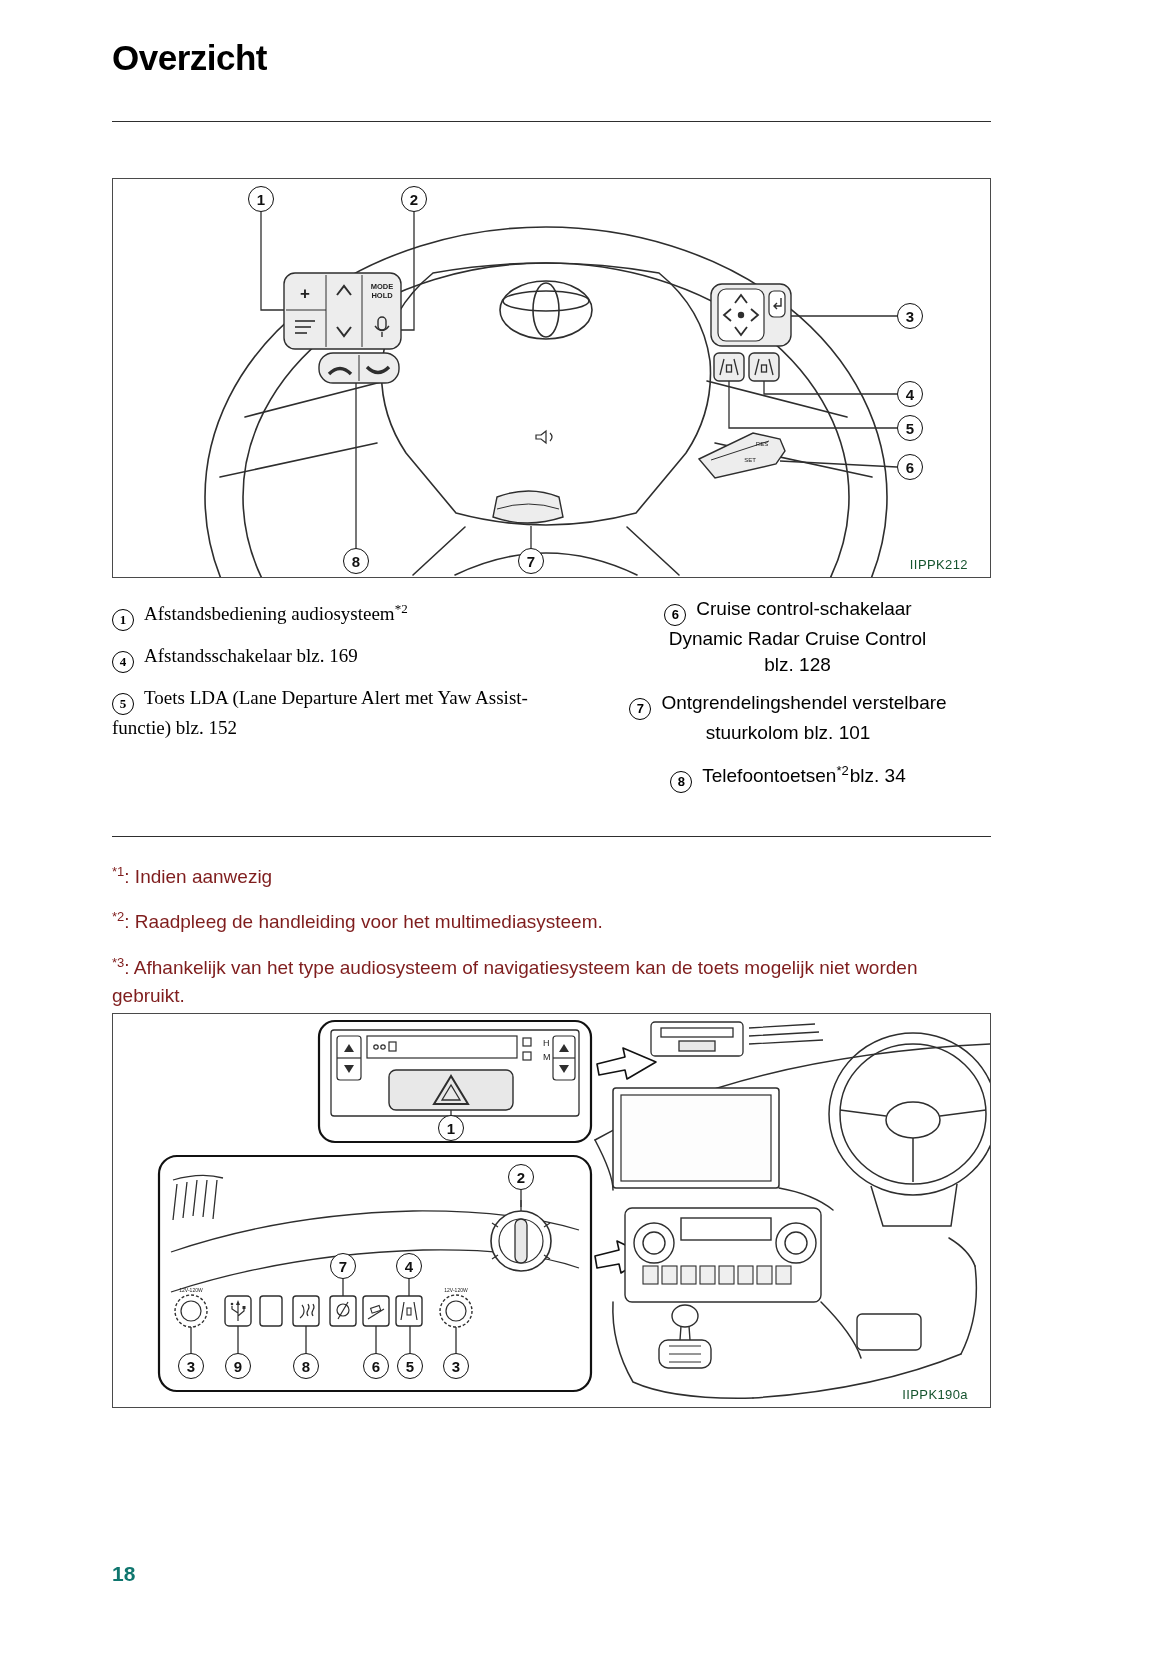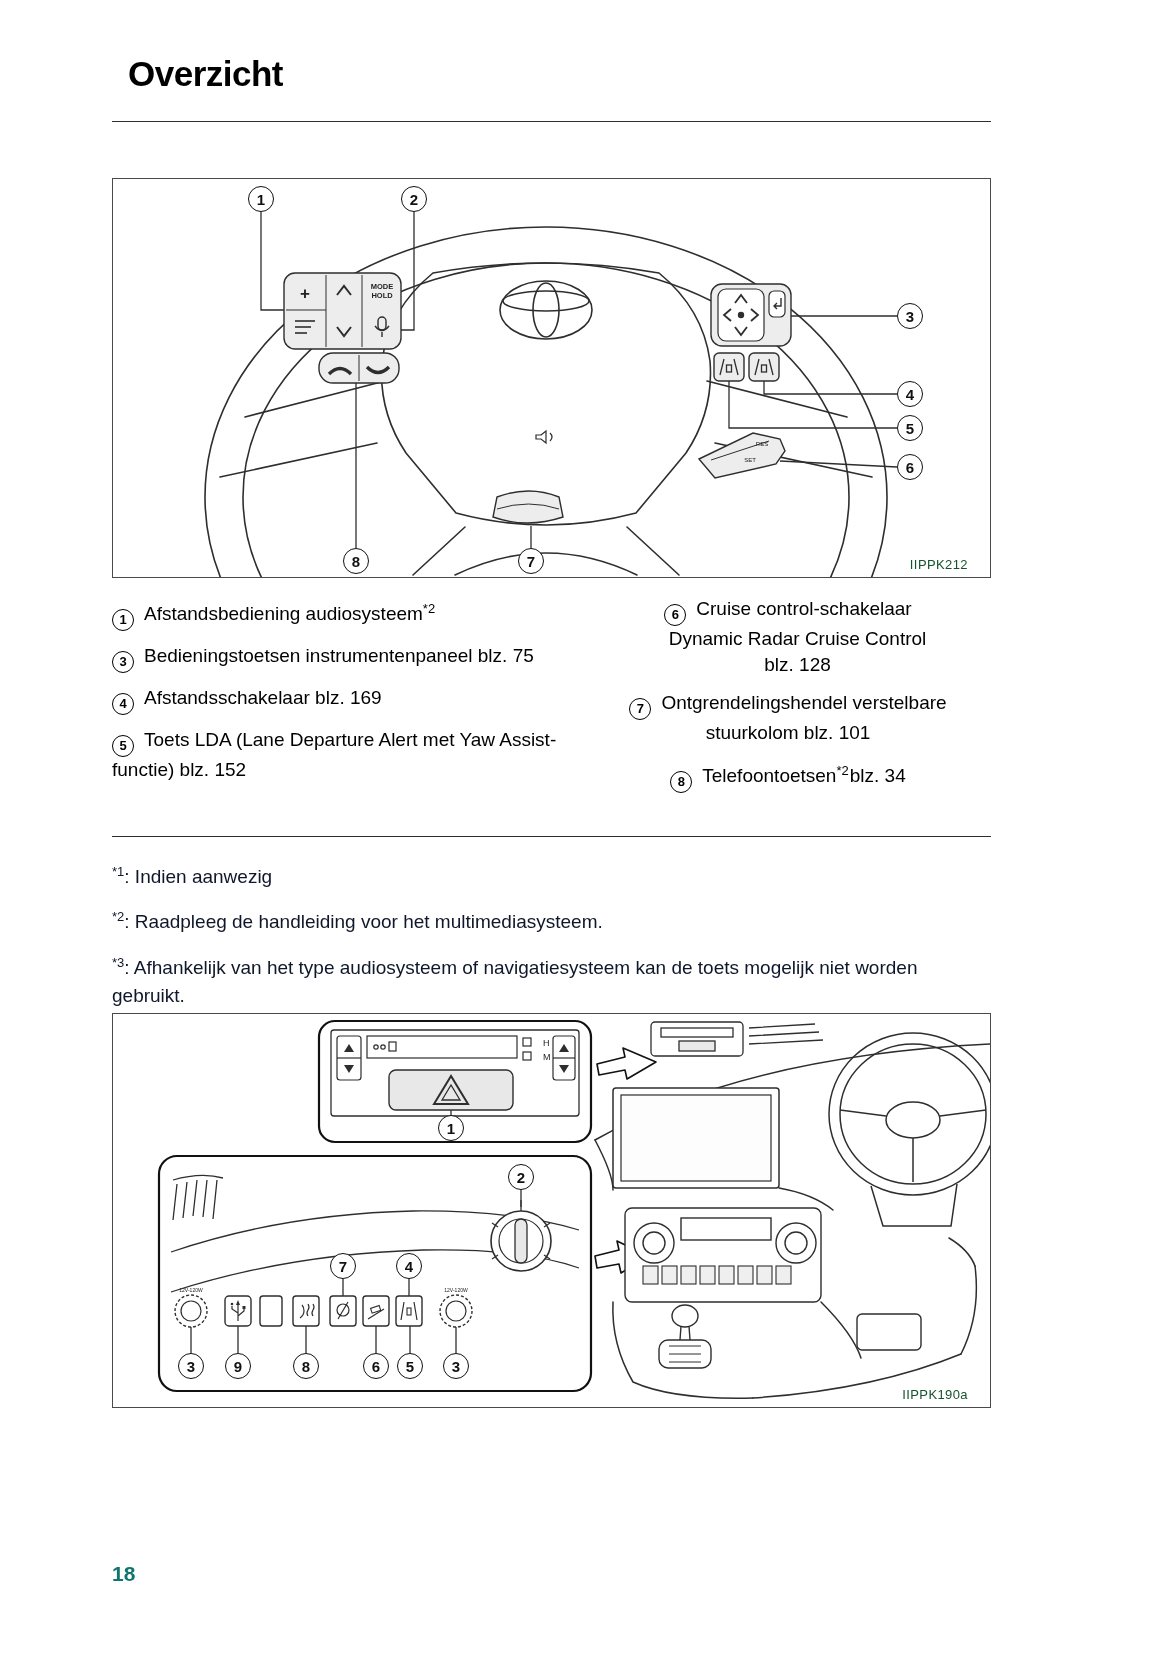--- a/index.html
+++ b/index.html
@@ -1,21 +1,21 @@
 <!DOCTYPE html>
 <html><head>
 <meta charset="utf-8">
 <style>
   html,body { margin:0; padding:0; background:#ffffff; }
   .page {
     position:relative; width:1165px; height:1653px;
     font-family:"Liberation Sans", sans-serif; color:#111; background:#fff; overflow:hidden;
   }
   .page-title {
-    position:absolute; left:112px; top:38px; margin:16px;
+    position:absolute; left:112px; top:38px; margin:0;
     font-size:35px; font-weight:bold; letter-spacing:-0.5px; color:#000;
   }
   .rule { position:absolute; left:112px; width:879px; height:1px; background:#2e2e2e; }
   .rule1 { top:121px; }
   .rule2 { top:836px; }
   .figbox {
     position:absolute; left:112px; width:877px; background:#fff;
     border:1px solid #4a4a4a;
   }
   .fig1 { top:178px; height:398px; }
@@ -24,33 +24,33 @@
     position:absolute; right:22px; bottom:5px;
     font-size:13px; color:#14532d; letter-spacing:0.4px;
   }
   .co {
     position:absolute; width:26px; height:26px; box-sizing:border-box;
     border:1.6px solid #111; border-radius:50%; background:#fff;
     display:flex; align-items:center; justify-content:center;
     font-size:15px; font-weight:bold; color:#111; line-height:1;
   }
   .legend { position:absolute; left:112px; top:596px; width:879px; display:flex; }
-  .col-left { width:452px; }
+  .col-left { width:452px;font-family:Liberation Serif, serif; }
   .col-right { width:406px; margin-left:21px;text-align:center; }
   .li { font-size:19px; line-height:26px; margin-bottom:12px; color:#000; }
   .cnum {
     display:inline-flex; width:22px; height:22px; box-sizing:border-box;
     border:1.5px solid #000; border-radius:50%;
     align-items:center; justify-content:center;
     font-size:13px; font-weight:bold; margin-right:10px; vertical-align:-4px;
   }
   .cont { margin-left:19px; }
   sup.s { font-size:13px; margin-right:1px; }
   .footnotes { position:absolute; left:112px; top:858px; width:879px; }
-  .fn { font-size:19px; line-height:28px; margin-bottom:12px; color:#0f172a; }
+  .fn { font-size:19px; line-height:28px; margin-bottom:12px; color:#7f1d1d; }
   .fn sup { font-size:13px; }
   .pagenum { position:absolute; left:112px; top:1522px; font-size:21px; font-weight:bold; color:#0f766e;margin-top:40px; }
   svg.diagram { display:block; }
   text { font-family:"Liberation Sans", sans-serif; }
 </style>
 </head>
 <body>
 
 <div class="page">
 
@@ -167,21 +167,20 @@
     <div class="co" style="left:784px;top:236px;">5</div>
     <div class="co" style="left:784px;top:275px;">6</div>
     <div class="co" style="left:405px;top:369px;">7</div>
     <div class="co" style="left:230px;top:369px;">8</div>
     <div class="figcode">IIPPK212</div>
   </div>
 
   <div class="legend">
     <div class="col-left">
       <div class="li"><span class="cnum">1</span><span>Afstandsbediening audiosysteem</span><sup class="s">*2</sup></div>
-      <div class="li"><span class="cnum">3</span><span>Bedieningstoetsen instrumentenpaneel blz. 75</span></div>
       <div class="li"><span class="cnum">4</span><span>Afstandsschakelaar blz. 169</span></div>
       <div class="li"><span class="cnum">5</span><span>Toets LDA (Lane Departure Alert met Yaw Assist-functie) blz. 152</span></div>
     </div>
     <div class="col-right">
       <div class="li">
         <span class="cnum">6</span><span>Cruise control-schakelaar</span>
         <div class="cont">Dynamic Radar Cruise Control</div>
         <div class="cont">blz. 128</div>
       </div>
       <div class="li"><span class="cnum">7</span><span>Ontgrendelingshendel verstelbare stuurkolom blz. 101</span></div>

